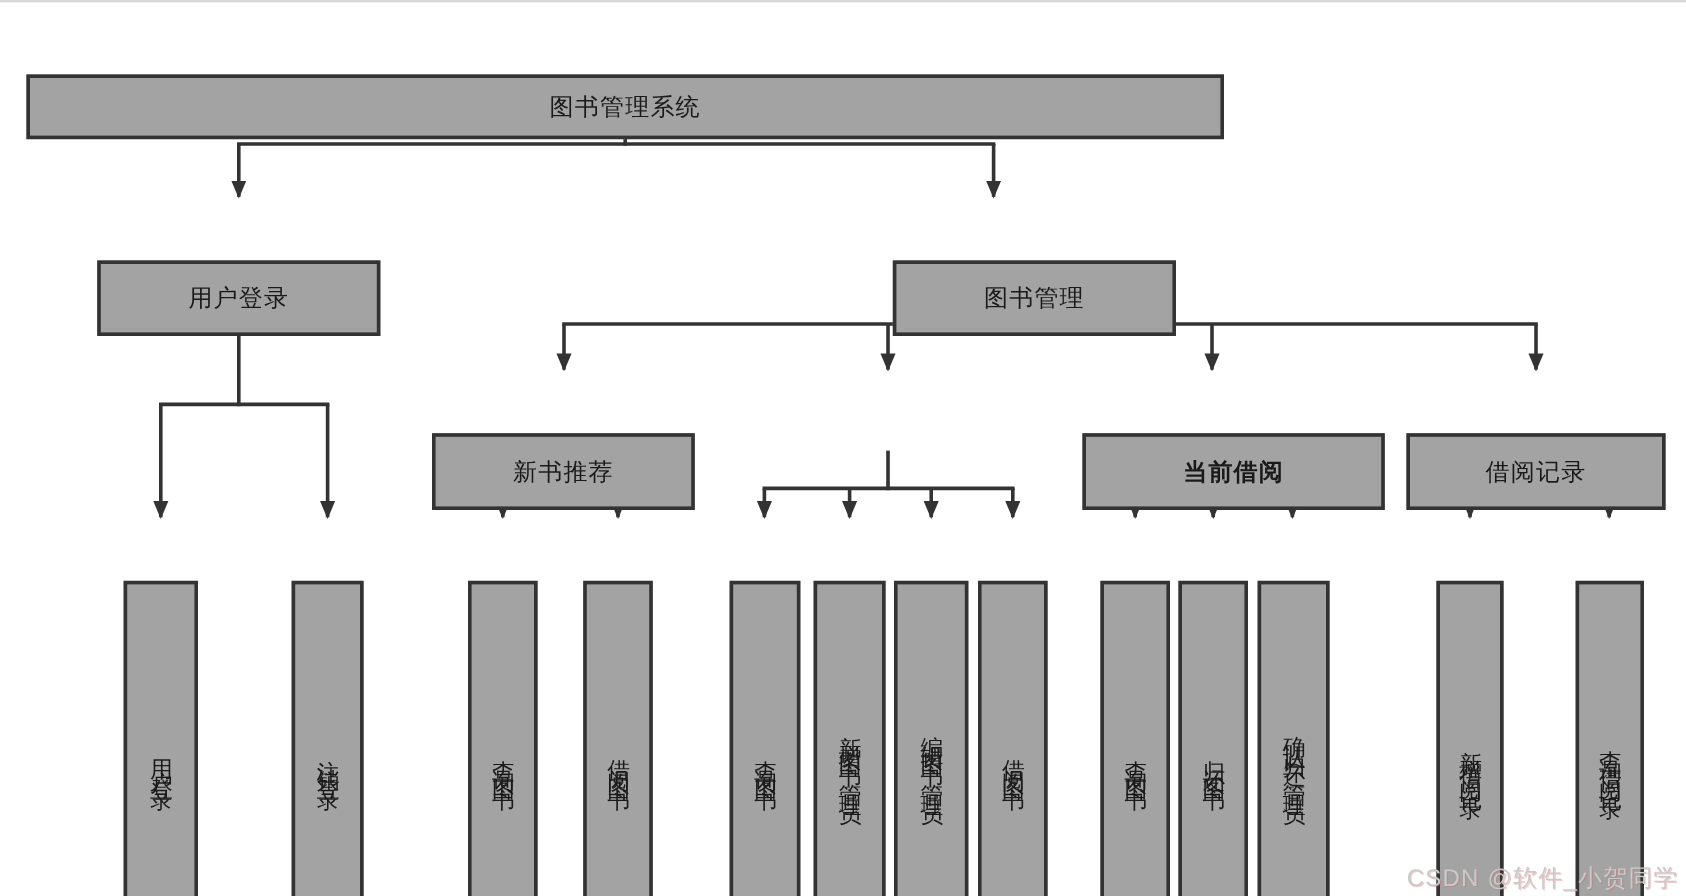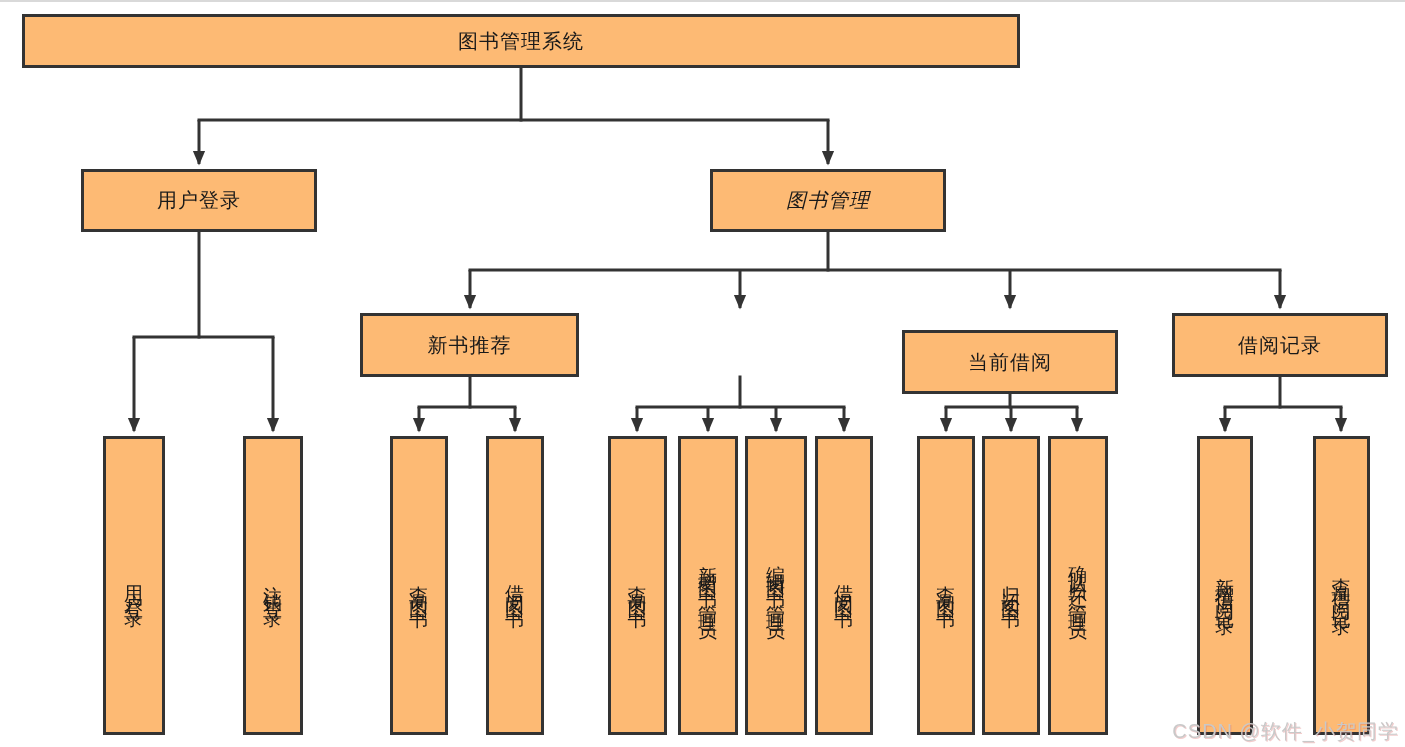--- a/index.html
+++ b/index.html
@@ -15,35 +15,35 @@
   }
   .stage{position:absolute;inset:0;background:#fff;}
   .stage::before{ 
     content:"";position:absolute;left:0;top:0;width:100%;height:2px;background:#d9d9d9;
   }
   svg.connectors{position:absolute;left:0;top:0;width:1405px;height:747px;}
   svg.connectors line{stroke:var(--line);stroke-width:3;fill:none;}
   svg.connectors line.trunk{stroke-linecap:square;}
   svg.connectors .arrowfill{fill:var(--line);}
   .node{
-    position:absolute;background:#fdba74;border:3px solid var(--line);
+    position:absolute;background:#a3a3a3;border:3px solid var(--line);
     display:flex;align-items:center;justify-content:center;
-    font-size:20px;letter-spacing:1px;box-sizing:border-box;color:var(--text);
+    font-size:20px;letter-spacing:1px;box-sizing:border-box;color:var(--text);margin-top:48px;
   }
   .leaf{
     top:436px;height:299px;
     writing-mode:vertical-rl;text-orientation:mixed;
     font-size:19px;letter-spacing:8px;line-height:1;
   }
   #n-root   {left:22px;  top:14px;  width:998px; height:54px;}
   #n-login  {left:81px;  top:169px; width:236px; height:63px;}
-  #n-mgmt   {left:710px; top:169px; width:236px; height:63px;font-style:italic;}
+  #n-mgmt   {left:744px; top:169px; width:236px; height:63px;}
   #n-rec    {left:360px; top:313px; width:219px; height:64px;}
   #n-borrow {left:633px; top:313px; width:215px; height:64px;}
-  #n-current{left:902px; top:330px; width:216px; height:64px;}
+  #n-current{left:902px; top:313px; width:252px; height:64px;font-weight:bold;}
   #n-records{left:1172px;top:313px; width:216px; height:64px;}
   #l-user-login {left:103px; width:62px;}
   #l-logout     {left:243px; width:60px;}
   #l-rec-query  {left:390px; width:58px;}
   #l-rec-borrow {left:486px; width:58px;}
   #l-bor-query  {left:608px; width:59px;}
   #l-bor-add    {left:678px; width:60px;}
   #l-bor-edit   {left:745px; width:62px;}
   #l-bor-borrow {left:815px; width:58px;}
   #l-cur-query  {left:917px; width:58px;}

